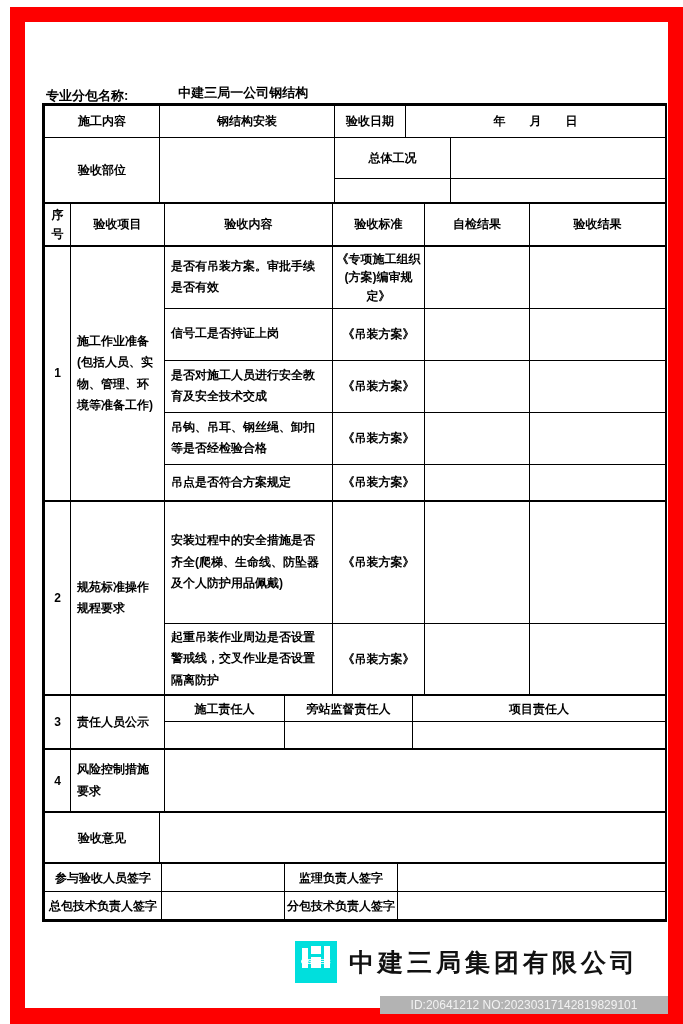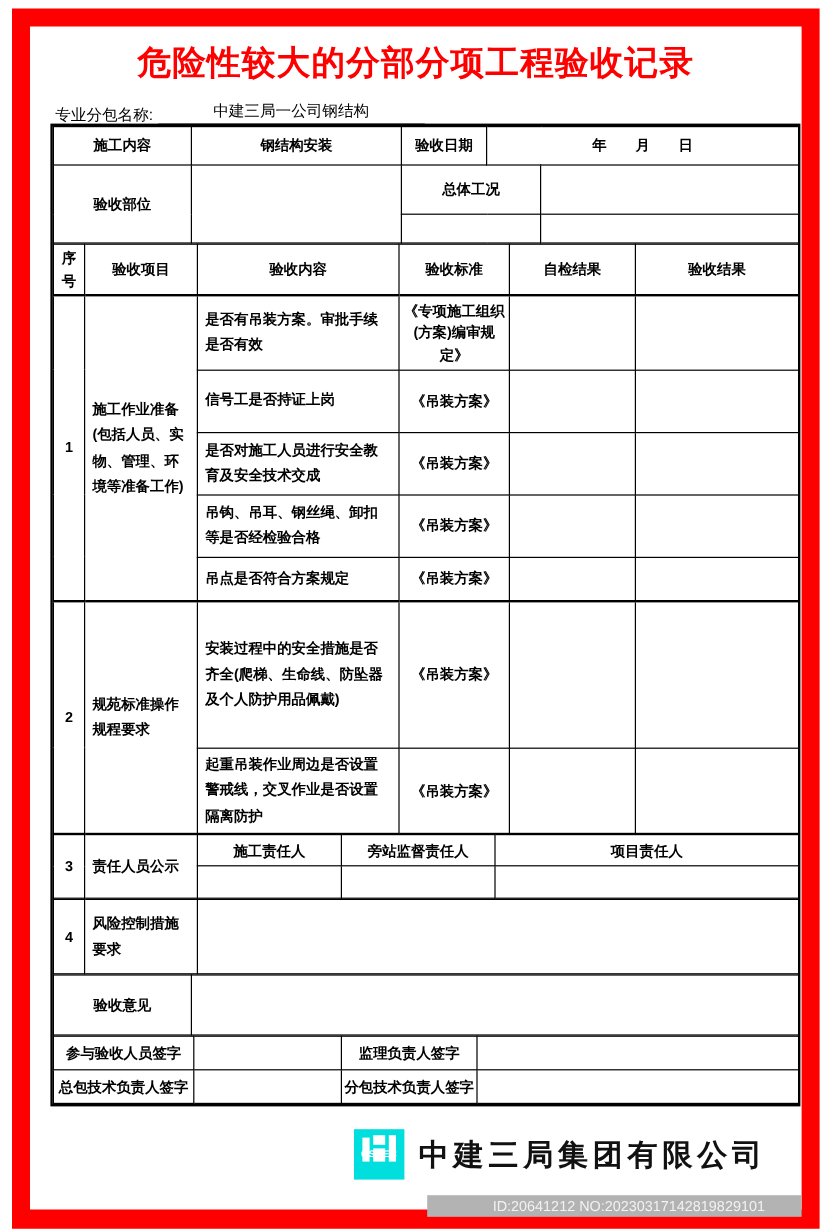--- a/index.html
+++ b/index.html
@@ -4,21 +4,21 @@
 <style>
   html,body{margin:0;padding:0;}
   body{width:683px;height:1024px;position:relative;background:#ffffff;overflow:hidden;
        font-family:"Liberation Sans","DejaVu Sans",sans-serif;}
   .red-frame{position:absolute;left:10px;top:7px;right:0;bottom:0;
              border:15px solid #fe0000;border-bottom-width:16px;background:#fff;z-index:1;}
   .content{position:absolute;left:0;top:0;right:0;bottom:0;z-index:2;}
   .title{position:absolute;left:30px;right:20px;top:34px;text-align:center;
          color:#fe0000;font-size:28px;font-weight:bold;letter-spacing:1px;}
   .subline{position:absolute;left:46px;top:84px;display:flex;align-items:flex-end;
-           font-size:13px;font-weight:normal;color:#000;}
+           font-size:13px;font-weight:bold;color:#000;}
   .subline .uval{display:inline-block;width:222px;border-bottom:2px solid #000;
                  text-align:center;margin-left:4px;padding-bottom:1px;}
   .tablewrap{position:absolute;left:42px;top:103px;width:621px;border:2px solid #000;}
   table{border-collapse:collapse;table-layout:fixed;width:621px;}
   td{border:1px solid #000;font-weight:bold;font-size:12px;color:#000;
      text-align:center;vertical-align:middle;padding:2px;overflow:hidden;
      line-height:1.55;}
   td.left{text-align:left;padding:3px 6px;line-height:1.8;}
   td.pre{white-space:pre;}
   tr.thick>td{border-top:2px solid #000;}
@@ -27,35 +27,34 @@
         display:flex;flex-direction:column;align-items:center;justify-content:flex-end;}
   .logo .bars{position:absolute;top:5px;left:7px;right:7px;height:24px;}
   .logo .bars i{position:absolute;background:#fff;}
   .logo .b1{left:0;top:2px;width:6px;height:20px;}
   .logo .b2{left:9px;top:0;width:10px;height:8px;}
   .logo .b3{left:9px;top:11px;width:10px;height:11px;}
   .logo .b4{left:22px;top:0;width:6px;height:22px;}
   .logo .txt{color:#fff;font-size:8px;font-weight:bold;line-height:1;margin-bottom:17px;letter-spacing:.5px;}
   .company{font-size:25px;font-weight:bold;letter-spacing:4px;color:#111;}
   .idbar{position:absolute;right:15px;top:996px;width:288px;height:18px;background:#b3b3b3;
-         color:#f2f2f2;font-size:12px;line-height:18px;text-align:center;z-index:4;white-space:nowrap;padding-left:24px;}
+         color:#f2f2f2;font-size:12px;line-height:18px;text-align:center;z-index:4;white-space:nowrap;}
   .wm{position:absolute;left:12px;top:982px;z-index:5;display:flex;align-items:flex-end;
       font-style:italic;font-weight:bold;color:#fff;
       text-shadow:2px 2px 0 #9a9a9a,-1px -1px 0 #c9c9c9,1px -1px 0 #c9c9c9,-1px 1px 0 #9a9a9a;}
   .wm .site{font-size:29px;letter-spacing:2px;}
   .wm .url{font-size:21px;margin-left:8px;padding-bottom:2px;}
 </style>
 </head>
 <body>
 
 <div class="red-frame"></div>
 
 <div class="content">
 
-  <div class="title">危险性较大的分部分项工程验收记录</div>
 
   <div class="subline">
     <span>专业分包名称:</span>
     <span class="uval">中建三局一公司钢结构</span>
   </div>
 
   <div class="tablewrap">
 
     <table>
       <colgroup>

